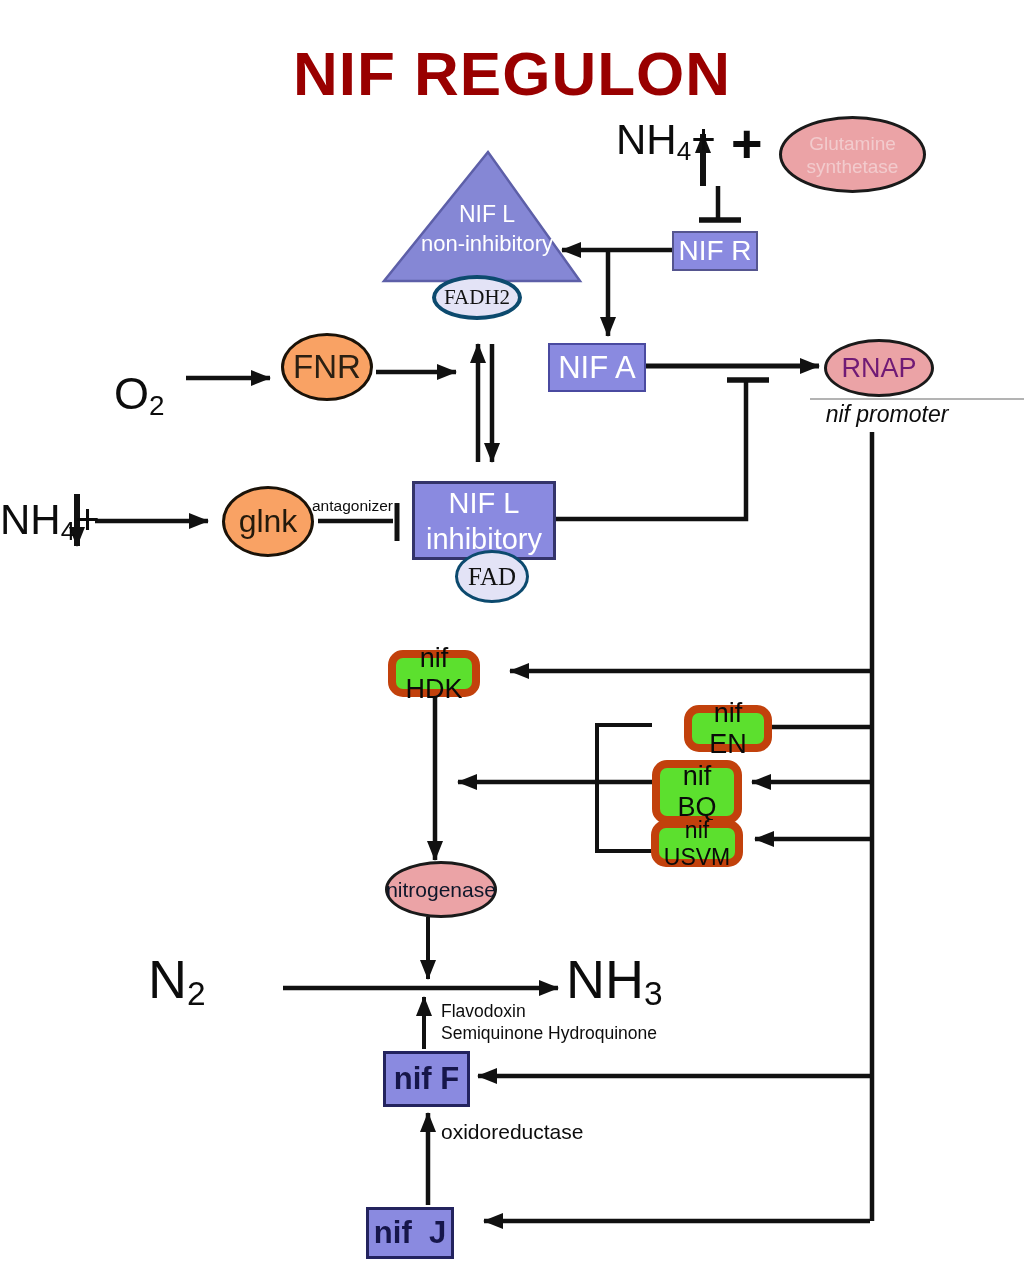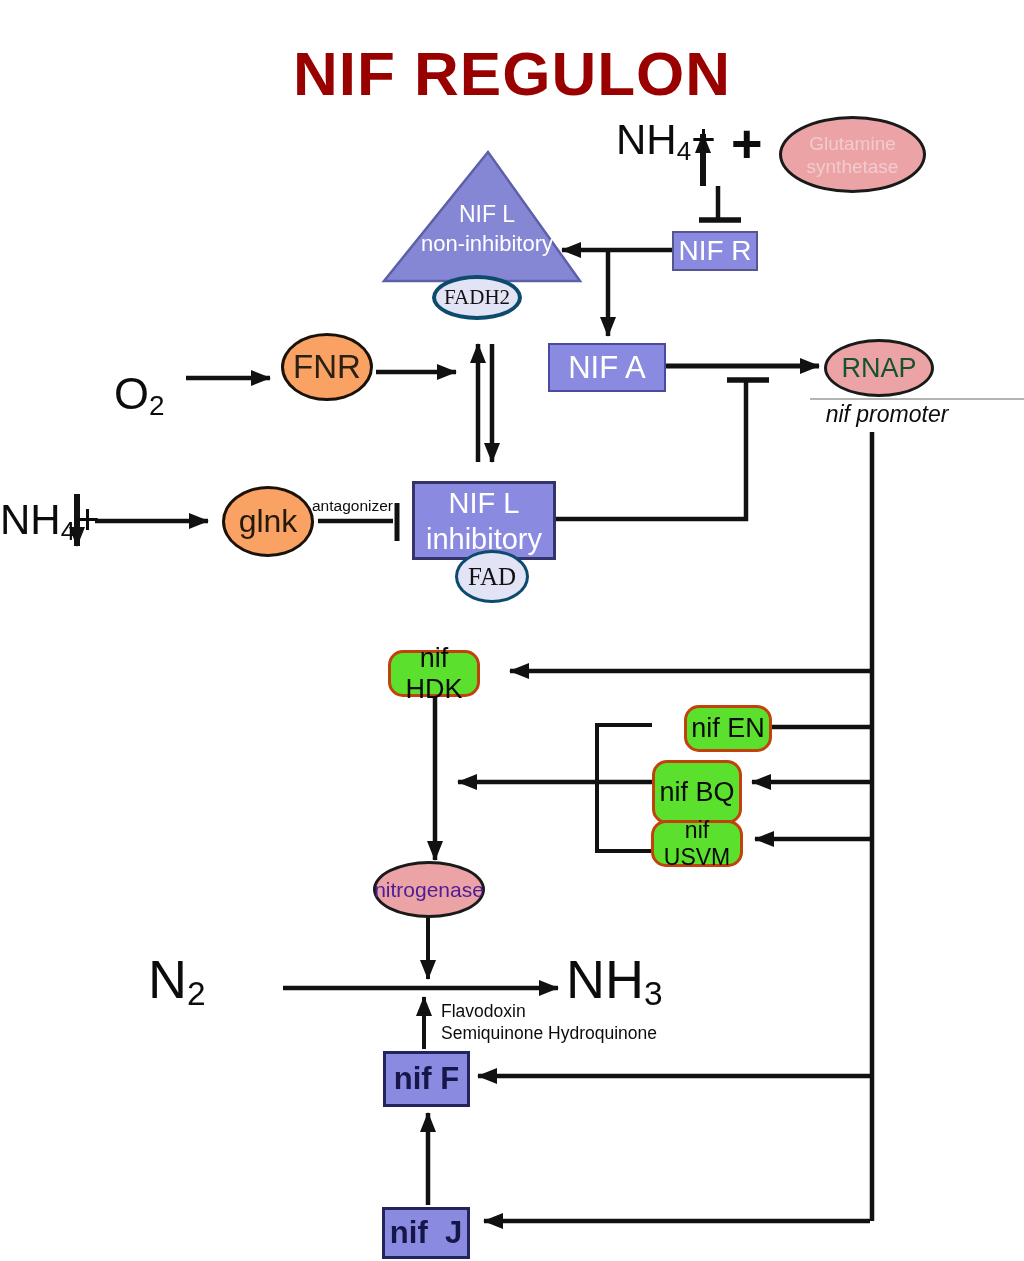--- a/index.html
+++ b/index.html
@@ -14,21 +14,21 @@
   .node{position:absolute;z-index:2;display:flex;flex-direction:column;
         align-items:center;justify-content:center;text-align:center;box-sizing:border-box;}
   .title{position:absolute;left:0;right:0;top:-4px;text-align:center;z-index:2;
          font-size:62px;font-weight:bold;letter-spacing:1px;color:var(--title);}
   .rect-purple{background:var(--purple-fill);border:2px solid #55558f;color:#fff;}
   .rect-purple-dark{background:var(--purple-fill);border:3px solid #23235e;color:#16164a;font-weight:bold;}
   .ellipse{border-radius:50%;}
   .el-pink{background:var(--pink-fill);border:3px solid #1a1a1a;}
   .el-orange{background:var(--orange-fill);border:3px solid #1a1208;}
   .el-lavender{background:var(--lavender-fill);border:4px solid #0c4a6e;font-family:Liberation Serif, serif;}
-  .gene{background:var(--green-fill);border:3px solid #c2410c;border-radius:15px;
+  .gene{background:var(--green-fill);border:8px solid #c2410c;border-radius:15px;
         color:#0a0a0a;font-size:27px;}
   .biglabel{position:absolute;z-index:2;white-space:nowrap;color:#0c0c0c;}
   .sub{font-size:62%;vertical-align:-18%;}
   .smalltext{position:absolute;z-index:2;color:#0c0c0c;white-space:nowrap;}
   .tri-label{position:absolute;z-index:3;color:#fff;text-align:center;white-space:nowrap;}
 </style>
 </head>
 <body>
 
 <svg class="wires" width="1024" height="1261" viewBox="0 0 1024 1261">
@@ -111,24 +111,24 @@
   <span>FADH2</span>
 </div>
 
 <div class="biglabel" style="left:114px;top:368px;font-size:45px;">
   <span>O</span><span class="sub">2</span>
 </div>
 <div class="node ellipse el-orange" style="left:281px;top:333px;width:92px;height:68px;font-size:33px;color:#2b2013;">
   <span>FNR</span>
 </div>
 
-<div class="node rect-purple" style="left:548px;top:343px;width:118px;height:49px;font-size:31px;border-color:#4a4aa0;">
+<div class="node rect-purple" style="left:548px;top:343px;width:98px;height:49px;font-size:31px;border-color:#4a4aa0;">
   <span>NIF A</span>
 </div>
-<div class="node ellipse el-pink" style="left:824px;top:339px;width:110px;height:58px;font-size:27px;color:#14532d;">
+<div class="node ellipse el-pink" style="left:824px;top:339px;width:110px;height:58px;font-size:27px;color:#701a75;">
   <span>RNAP</span>
 </div>
 <div class="smalltext" style="left:812px;top:401px;width:150px;text-align:center;font-size:23px;font-style:italic;">nif promoter</div>
 
 <div class="biglabel" style="left:0px;top:496px;font-size:42px;">
   <span>NH</span><span class="sub">4</span><span>+</span>
 </div>
 <div class="node ellipse el-orange" style="left:222px;top:486px;width:92px;height:71px;font-size:32px;color:#241a0c;">
   <span>glnk</span>
 </div>
@@ -148,32 +148,33 @@
 <div class="node gene" style="left:684px;top:705px;width:88px;height:47px;">
     <span>nif EN</span>
   </div>
 <div class="node gene" style="left:652px;top:760px;width:90px;height:64px;">
     <span>nif BQ</span>
   </div>
 <div class="node gene" style="left:651px;top:820px;width:92px;height:47px;font-size:23px;">
     <span>nif USVM</span>
   </div>
 
-<div class="node ellipse el-pink" style="left:373px;top:861px;width:112px;height:57px;font-size:21px;color:#4c1d95;">
+<div class="node ellipse el-pink" style="left:385px;top:861px;width:112px;height:57px;font-size:21px;color:#0f172a;">
   <span>nitrogenase</span>
 </div>
 <div class="biglabel" style="left:148px;top:948px;font-size:54px;">
   <span>N</span><span class="sub">2</span>
 </div>
 <div class="biglabel" style="left:566px;top:948px;font-size:54px;">
   <span>NH</span><span class="sub">3</span>
 </div>
 <div class="smalltext" style="left:441px;top:1000px;font-size:17.5px;line-height:22px;">
   <div>Flavodoxin</div>
   <div>Semiquinone Hydroquinone</div>
 </div>
 
 <div class="node rect-purple-dark" style="left:383px;top:1051px;width:87px;height:56px;font-size:31px;">
     <span>nif F</span>
   </div>
 <div class="smalltext" style="left:441px;top:1116px;font-size:21px;line-height:31px;">
+  <div>oxidoreductase</div>
 </div>
-<div class="node rect-purple-dark" style="left:382px;top:1207px;width:88px;height:52px;font-size:31px;white-space:pre;"><span style="white-space:pre;">nif  J</span></div>
+<div class="node rect-purple-dark" style="left:366px;top:1207px;width:88px;height:52px;font-size:31px;white-space:pre;"><span style="white-space:pre;">nif  J</span></div>
 
 </body></html>

